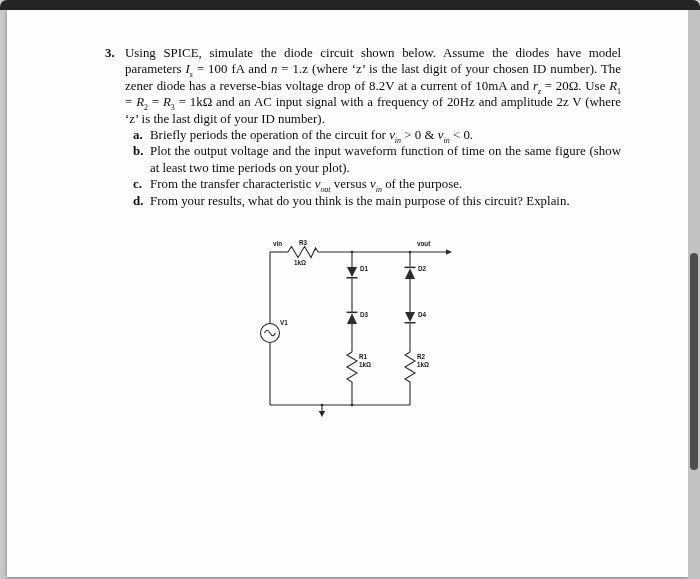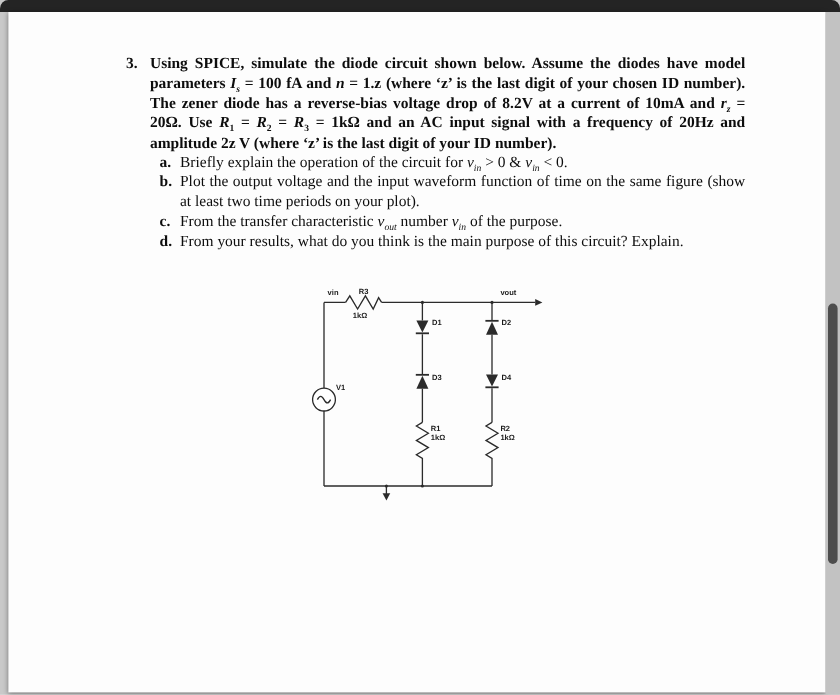--- a/index.html
+++ b/index.html
@@ -18,21 +18,21 @@
     position:absolute; left:7px; top:10px; width:681px; bottom:2px;
     background:#fdfdfd; box-shadow:0 1px 4px rgba(0,0,0,.4);
   }
   .problem {
     display:flex;
     margin:35px 67px 0 98px;
     font-size:12.9px; line-height:16.4px; color:#0d0d0d;
   }
   .pnum { width:20px; flex:none; font-weight:bold; }
   .pbody { flex:1; min-width:0; }
-  .pbody p { text-align:justify;font-weight:bold; }
+  .pbody p { text-align:justify; }
   sub { font-size:.62em; line-height:0; }
   sub.it { font-style:italic; }
   .items .item { display:flex; padding-left:8px; }
   .ilabel { width:17px; flex:none; font-weight:bold; }
   .itext { flex:1; min-width:0; text-align:justify; }
   .circuit { position:absolute; left:251px; top:227px; }
   .circuit text {
     font-family:"Liberation Sans", sans-serif;
     font-weight:bold; font-size:6.3px; fill:#1a1a1a;
   }
@@ -52,29 +52,29 @@
 
 <div class="page">
 
   <div class="problem">
     <div class="pnum">3.</div>
     <div class="pbody">
       <p><span>Using SPICE, simulate the diode circuit shown below. Assume the diodes have model parameters </span><i>I</i><sub class="it">s</sub><span> = 100 fA and </span><i>n</i><span> = 1.z (where ‘z’ is the last digit of your chosen ID number). The zener diode has a reverse-bias voltage drop of 8.2V at a current of 10mA and </span><i>r</i><sub class="it">z</sub><span> = 20Ω. Use </span><i>R</i><sub>1</sub><span> = </span><i>R</i><sub>2</sub><span> = </span><i>R</i><sub>3</sub><span> = 1kΩ and an AC input signal with a frequency of 20Hz and amplitude 2z V (where ‘z’ is the last digit of your ID number).</span></p>
       <div class="items">
         <div class="item">
           <span class="ilabel">a.</span>
-          <span class="itext"><span>Briefly explain the operation of the circuit for </span><i>v</i><sub class="it">in</sub><span> &gt; 0 &amp; </span><i>v</i><sub class="it">in</sub><span> &lt; 0.</span></span>
+          <span class="itext"><span>Briefly periods the operation of the circuit for </span><i>v</i><sub class="it">in</sub><span> &gt; 0 &amp; </span><i>v</i><sub class="it">in</sub><span> &lt; 0.</span></span>
         </div>
         <div class="item">
           <span class="ilabel">b.</span>
           <span class="itext"><span>Plot the output voltage and the input waveform function of time on the same figure (show at least two time periods on your plot).</span></span>
         </div>
         <div class="item">
           <span class="ilabel">c.</span>
-          <span class="itext"><span>From the transfer characteristic </span><i>v</i><sub class="it">out</sub><span> number </span><i>v</i><sub class="it">in</sub><span> of the purpose.</span></span>
+          <span class="itext"><span>From the transfer characteristic </span><i>v</i><sub class="it">out</sub><span> versus </span><i>v</i><sub class="it">in</sub><span> of the purpose.</span></span>
         </div>
         <div class="item">
           <span class="ilabel">d.</span>
           <span class="itext"><span>From your results, what do you think is the main purpose of this circuit? Explain.</span></span>
         </div>
       </div>
     </div>
   </div>
 
   <svg class="circuit" width="210" height="185" viewBox="0 0 210 185">

